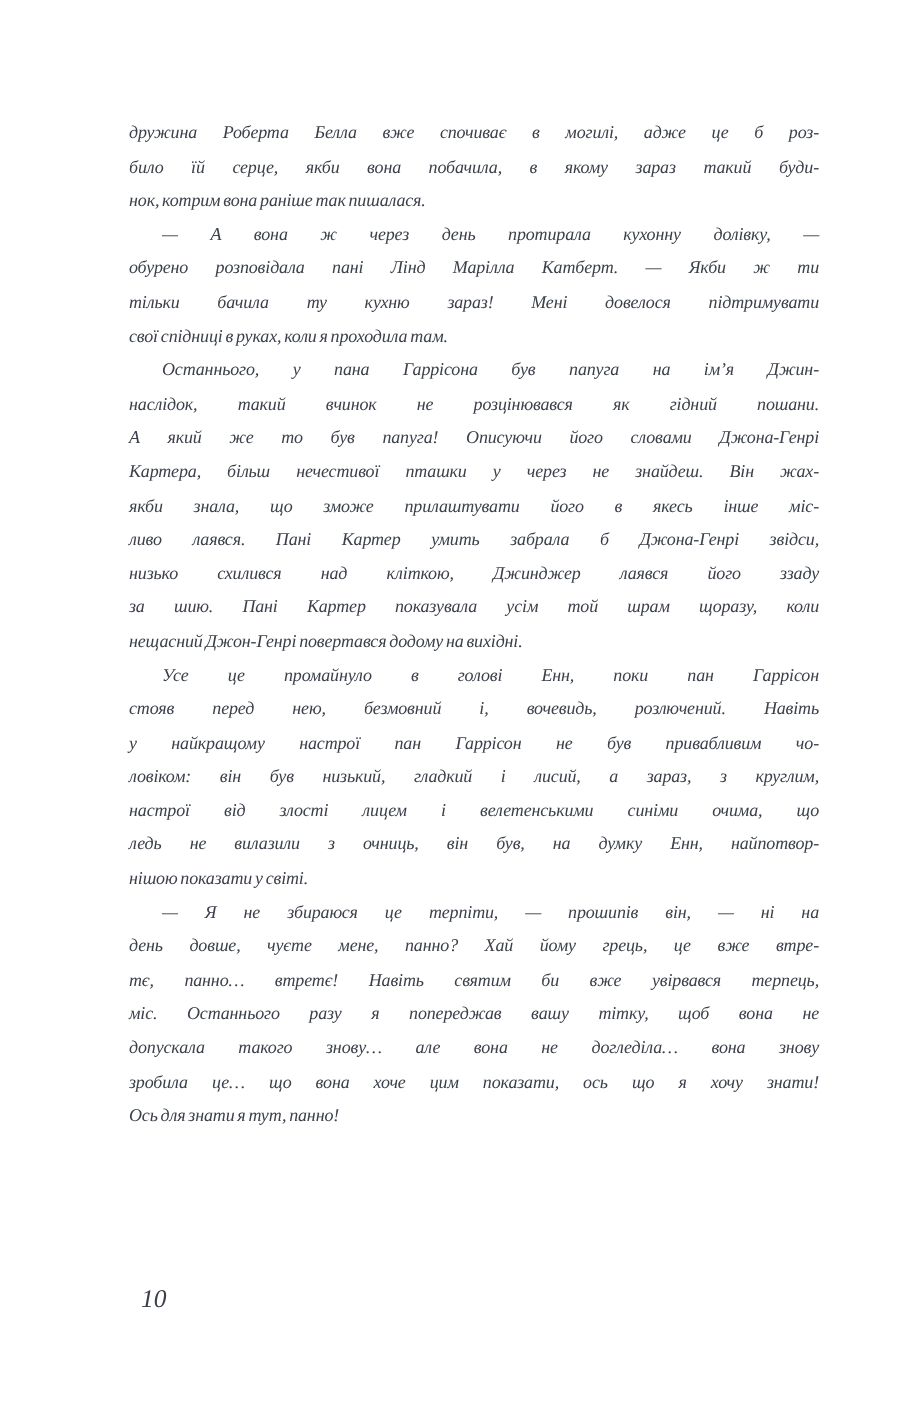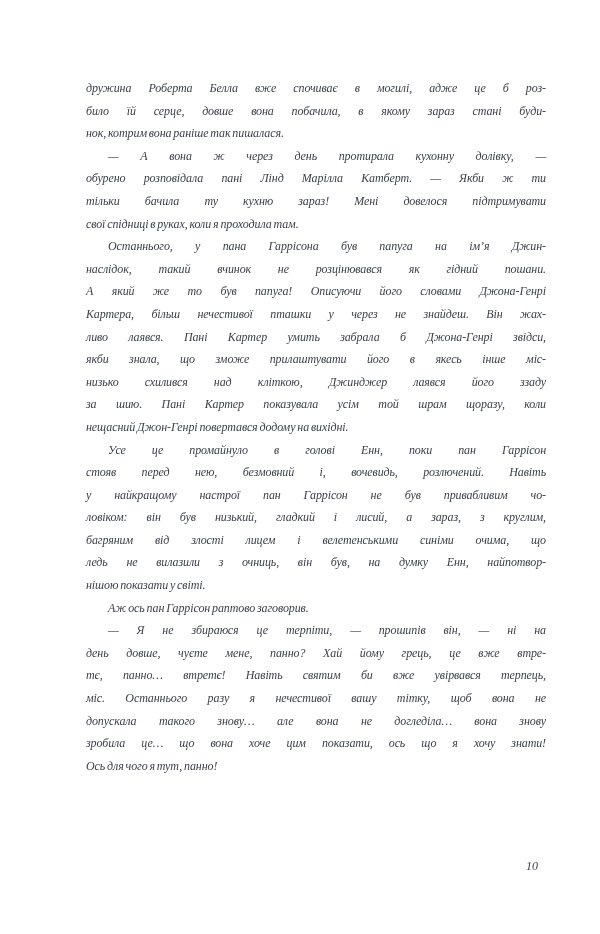--- a/index.html
+++ b/index.html
@@ -37,71 +37,68 @@
   }
   .line.last {
     text-align-last: left;
   }
   .line.indent {
     text-indent: 22px;
   }
   .page-number {
     position: absolute;
     top: 855px;
-    left: 78px;
+    left: 94px;
     width: 460px;
-    text-align: right;
+    text-align: left;
     font-style: italic;
-    font-size: 12px;
+    font-size: 17px;
     line-height: 22px;
   }
 </style>
 </head>
 <body>
 
 <div class="page">
   <div class="text-block">
       <div class="para">
         <div class="line">дружина Роберта Белла вже спочиває в могилі, адже це б роз-</div>
-        <div class="line">било їй серце, довше вона побачила, в якому зараз стані буди-</div>
+        <div class="line">било їй серце, якби вона побачила, в якому зараз такий буди-</div>
         <div class="line last">нок, котрим вона раніше так пишалася.</div>
       </div>
       <div class="para">
         <div class="line indent">— А вона ж через день протирала кухонну долівку, —</div>
         <div class="line">обурено розповідала пані Лінд Марілла Катберт. — Якби ж ти</div>
         <div class="line">тільки бачила ту кухню зараз! Мені довелося підтримувати</div>
         <div class="line last">свої спідниці в руках, коли я проходила там.</div>
       </div>
       <div class="para">
         <div class="line indent">Останнього, у пана Гаррісона був папуга на ім’я Джин-</div>
         <div class="line">наслідок, такий вчинок не розцінювався як гідний пошани.</div>
         <div class="line">А який же то був папуга! Описуючи його словами Джона-Генрі</div>
         <div class="line">Картера, більш нечестивої пташки у через не знайдеш. Він жах-</div>
+        <div class="line">якби знала, що зможе прилаштувати його в якесь інше міс-</div>
         <div class="line">ливо лаявся. Пані Картер умить забрала б Джона-Генрі звідси,</div>
-        <div class="line">якби знала, що зможе прилаштувати його в якесь інше міс-</div>
         <div class="line">низько схилився над кліткою, Джинджер лаявся його ззаду</div>
         <div class="line">за шию. Пані Картер показувала усім той шрам щоразу, коли</div>
         <div class="line last">нещасний Джон-Генрі повертався додому на вихідні.</div>
       </div>
       <div class="para">
         <div class="line indent">Усе це промайнуло в голові Енн, поки пан Гаррісон</div>
         <div class="line">стояв перед нею, безмовний і, вочевидь, розлючений. Навіть</div>
         <div class="line">у найкращому настрої пан Гаррісон не був привабливим чо-</div>
         <div class="line">ловіком: він був низький, гладкий і лисий, а зараз, з круглим,</div>
-        <div class="line">багряним від злості лицем і велетенськими синіми очима, що</div>
+        <div class="line">настрої від злості лицем і велетенськими синіми очима, що</div>
         <div class="line">ледь не вилазили з очниць, він був, на думку Енн, найпотвор-</div>
         <div class="line last">нішою показати у світі.</div>
-      </div>
-      <div class="para">
-        <div class="line last indent">Аж ось пан Гаррісон раптово заговорив.</div>
       </div>
       <div class="para">
         <div class="line indent">— Я не збираюся це терпіти, — прошипів він, — ні на</div>
         <div class="line">день довше, чуєте мене, панно? Хай йому грець, це вже втре-</div>
         <div class="line">тє, панно… втретє! Навіть святим би вже увірвався терпець,</div>
-        <div class="line">міс. Останнього разу я нечестивої вашу тітку, щоб вона не</div>
+        <div class="line">міс. Останнього разу я попереджав вашу тітку, щоб вона не</div>
         <div class="line">допускала такого знову… але вона не догледіла… вона знову</div>
         <div class="line">зробила це… що вона хоче цим показати, ось що я хочу знати!</div>
-        <div class="line last">Ось для чого я тут, панно!</div>
+        <div class="line last">Ось для знати я тут, панно!</div>
       </div>
     </div>
   <div class="page-number">10</div>
 </div>
 
 </body></html>

